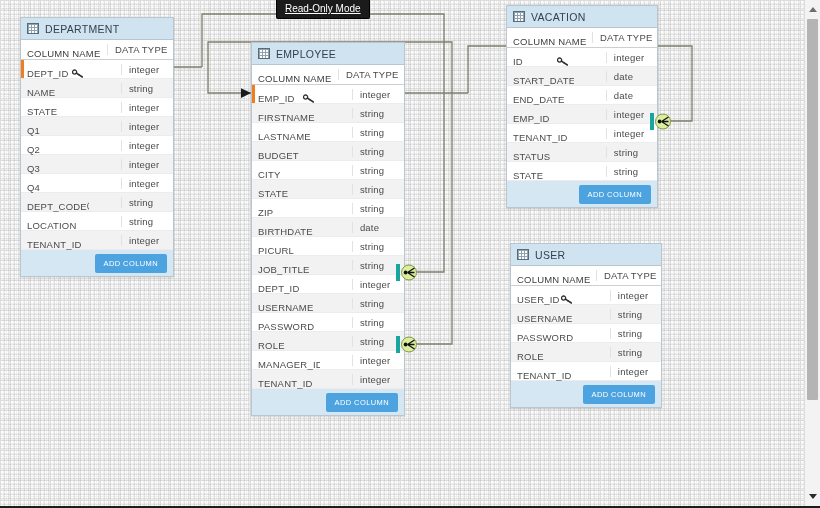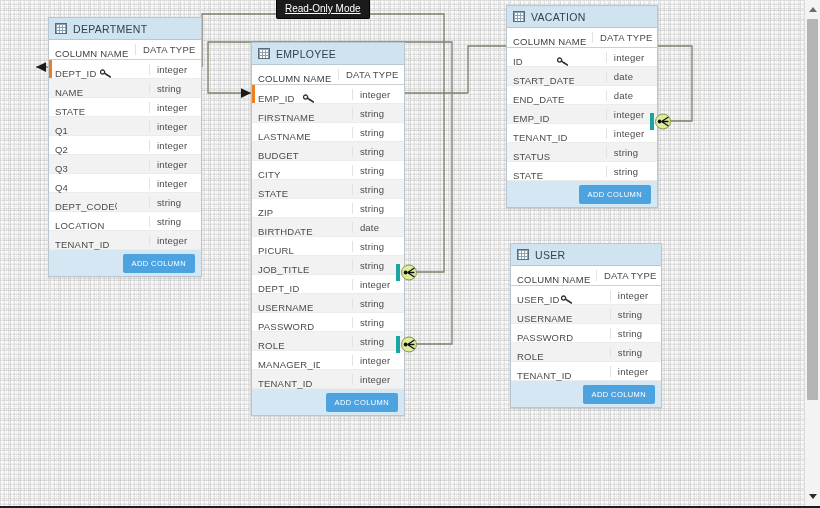--- a/index.html
+++ b/index.html
@@ -225,21 +225,21 @@
         </svg></div>
       <div style="position: absolute; left: 650px; top: 112px; width: 26px; height: 19px; z-index: 30;"><svg width="26" height="19" viewBox="0 0 26 19">
           <rect x="0" y="1" width="4" height="17" fill="#1aa5a0"></rect>
           <circle cx="13" cy="9.5" r="7.5" fill="#dced9e" stroke="#7f9a4a" stroke-width="1"></circle>
           <circle cx="9.6" cy="9.5" r="1.9" fill="#111"></circle>
           <path d="M11.5,9.5 L18.5,5 M11.5,9.5 L18.5,9.5 M11.5,9.5 L18.5,14" stroke="#111" stroke-width="1.3" fill="none"></path>
         </svg></div>
     </div>
 
   <div id="tables">
-      <div class="tbl" style="left: 48px; top: 17px; width: 152px;">
+      <div class="tbl" style="left: 20px; top: 17px; width: 152px;">
         <div class="tbl-head">
           <span class="ico-grid"></span>
           <span class="tbl-title">DEPARTMENT</span>
         </div>
         <div class="col-head">
           <span class="c1" style="width:86px">COLUMN NAME</span>
           <span class="c2" style="width:65px">DATA TYPE</span>
         </div>
         <div class="row white">
           <i class="pk-bar"></i>

